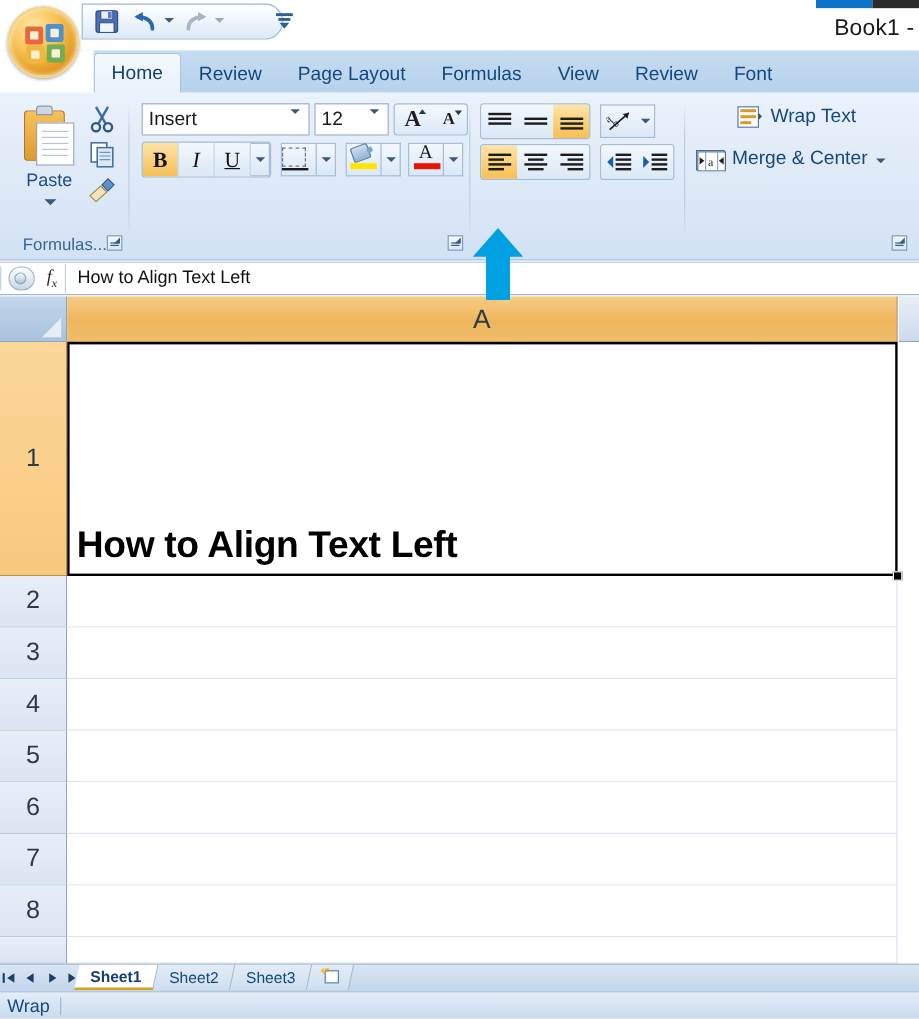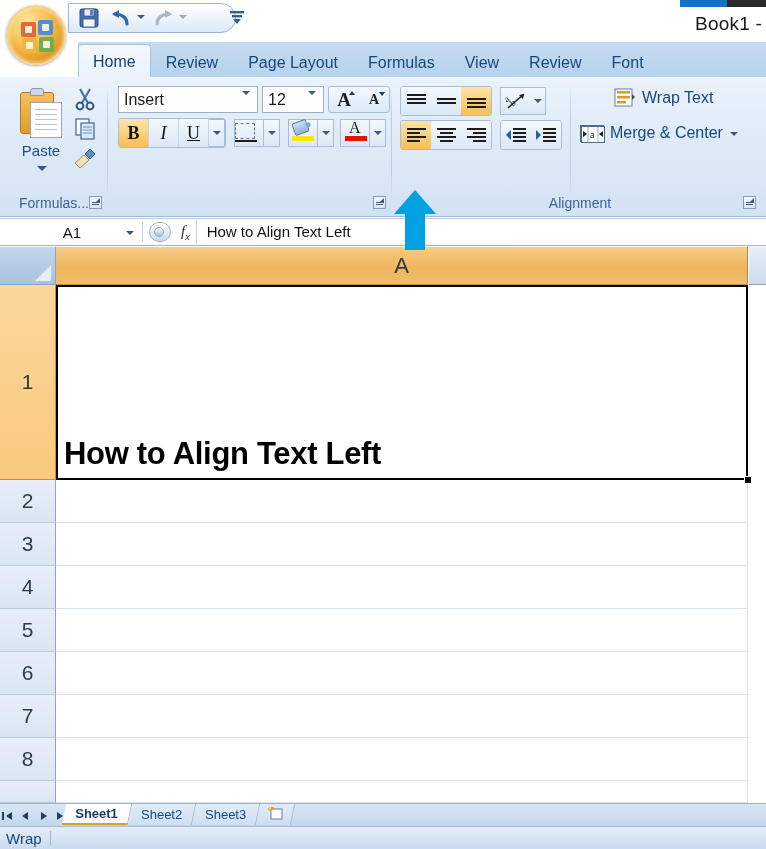--- a/index.html
+++ b/index.html
@@ -635,38 +635,31 @@
             <path d="M6 8 L2 5 L2 11 Z" fill="#1d1d1d"></path>
             <path d="M18 8 L22 5 L22 11 Z" fill="#1d1d1d"></path>
           </svg>
         </span>
         <span class="wrap-lbl">Merge &amp; Center</span>
         <span style="margin-left:7px;margin-top:2px">
             <span class="caret" style="display:block"></span>
           </span>
       </div>
 
-      <div class="group-label">Alignment</div>
       <div class="dlg" style="right:10px;"></div>
     </div>
   </div>
 
   <div class="bluearrow">
     <svg width="42" height="60" viewBox="0 0 42 60">
       <path d="M21 0 L42 24 L31 24 L31 60 L11 60 L11 24 L0 24 Z" fill="#00a0e3"></path>
     </svg>
   </div>
 
   <div class="fbar">
-    <div class="namebox">
-      <span>A1</span>
-      <span class="nb-caret">
-          <span class="caret" style="display:block"></span>
-        </span>
-    </div>
     <div class="fbar-divider"></div>
     <div class="fb-btns">
       <div class="fb-round"></div>
       <span class="fx">f<sub>x</sub></span>
     </div>
     <div class="formula-input">How to Align Text Left</div>
   </div>
 
   <div class="gridwrap">
 

